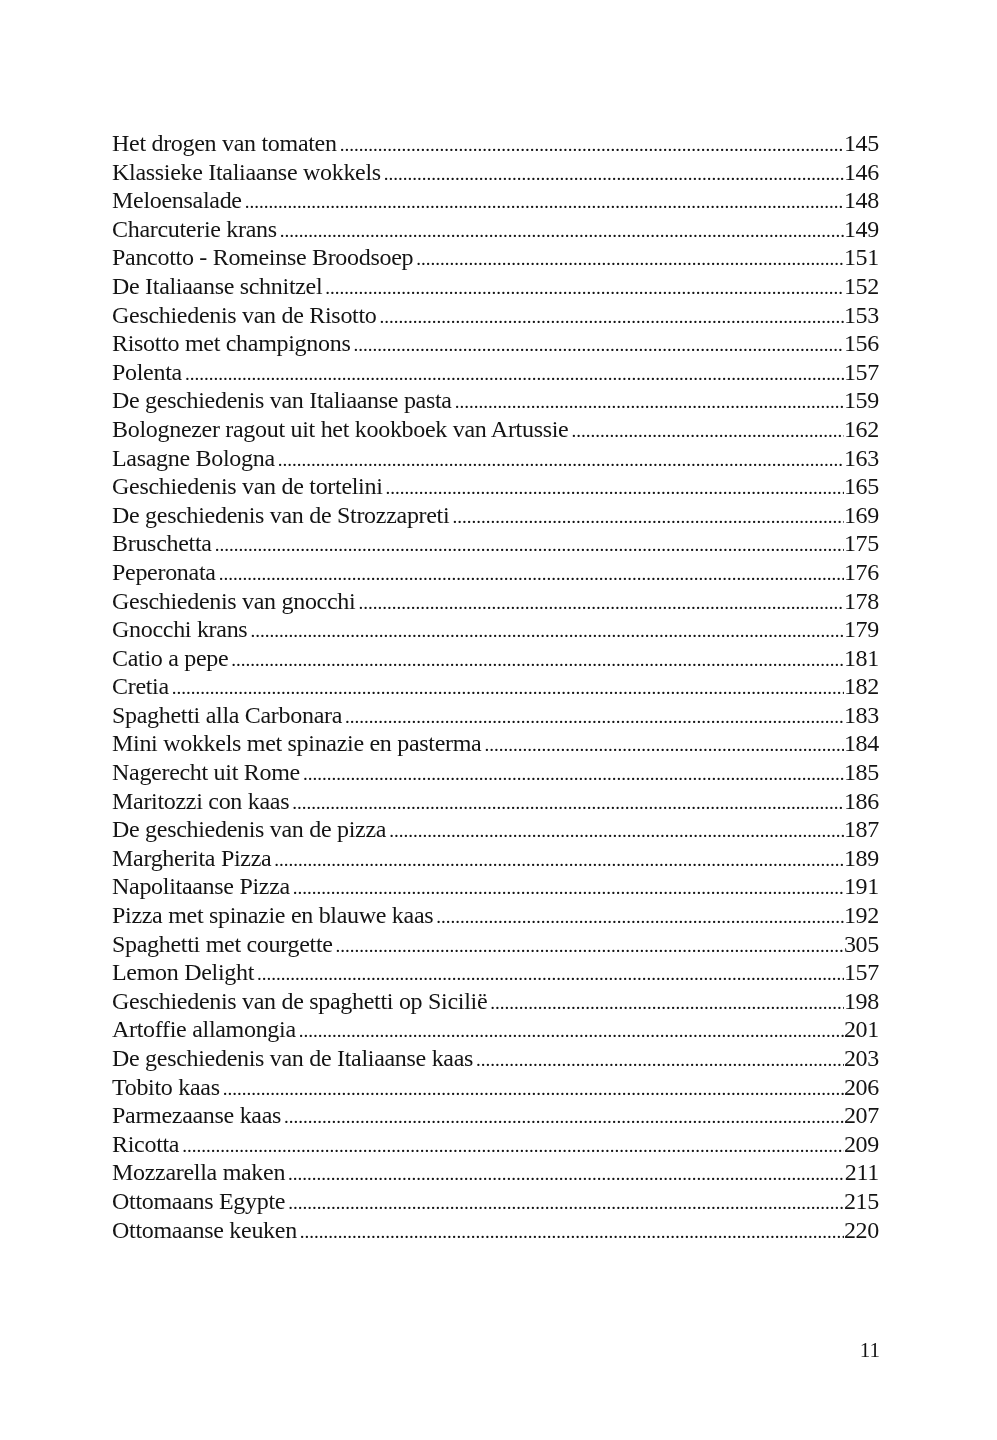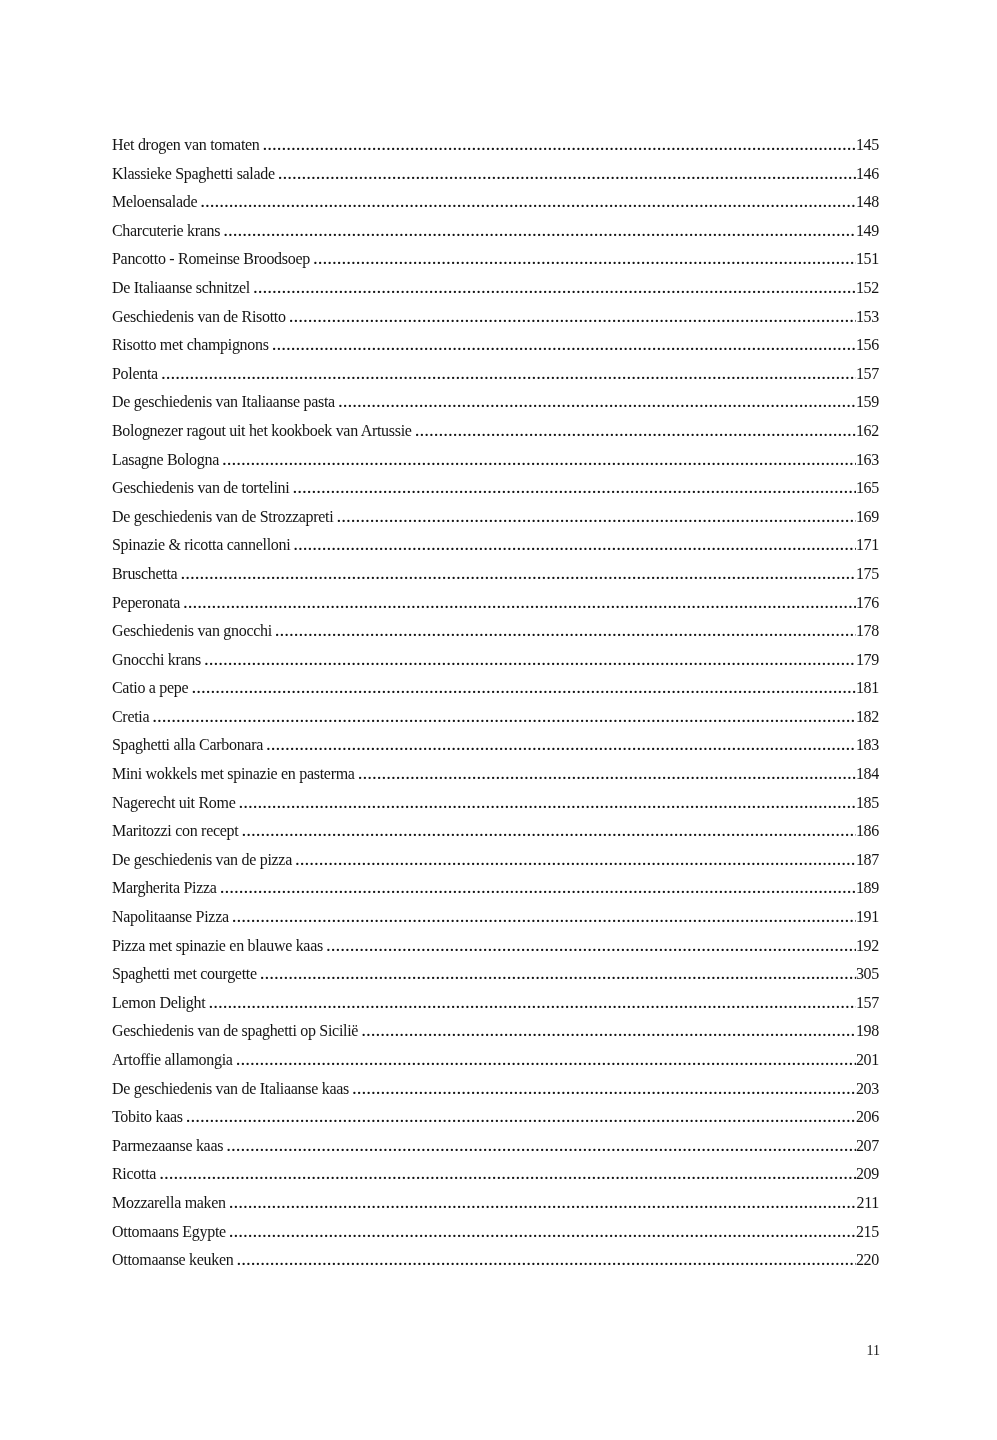--- a/index.html
+++ b/index.html
@@ -24,21 +24,21 @@
   .toc {
     position: absolute;
     top: 130px;
     left: 112px;
     right: 118px;
   }
   .toc-row {
     display: flex;
     align-items: baseline;
     line-height: 27.6px;
-    font-size: 16px;
+    font-size: 24px;
     letter-spacing: -0.3px;
     cursor: default;
   }
   .toc-title {
     white-space: nowrap;
     flex: 0 0 auto;
   }
   .toc-leader {
     flex: 1 1 auto;
     overflow: hidden;
@@ -53,37 +53,37 @@
   }
   .toc-page {
     flex: 0 0 auto;
     white-space: nowrap;
     text-align: right;
   }
   .page-number {
     position: absolute;
     top: 1337px;
     right: 117px;
-    font-size: 14px;
+    font-size: 21px;
     line-height: 27px;
     letter-spacing: 0;
   }
 </style>
 </head>
 <body>
 
 <div class="sheet">
   <div class="toc" id="toc-list">
       <div class="toc-row">
         <span class="toc-title">Het drogen van tomaten</span>
         <span class="toc-leader"></span>
         <span class="toc-page">145</span>
       </div>
       <div class="toc-row">
-        <span class="toc-title">Klassieke Spaghetti salade</span>
+        <span class="toc-title">Klassieke Italiaanse wokkels</span>
         <span class="toc-leader"></span>
         <span class="toc-page">146</span>
       </div>
       <div class="toc-row">
         <span class="toc-title">Meloensalade</span>
         <span class="toc-leader"></span>
         <span class="toc-page">148</span>
       </div>
       <div class="toc-row">
         <span class="toc-title">Charcuterie krans</span>
@@ -134,25 +134,20 @@
         <span class="toc-title">Geschiedenis van de tortelini</span>
         <span class="toc-leader"></span>
         <span class="toc-page">165</span>
       </div>
       <div class="toc-row">
         <span class="toc-title">De geschiedenis van de Strozzapreti</span>
         <span class="toc-leader"></span>
         <span class="toc-page">169</span>
       </div>
       <div class="toc-row">
-        <span class="toc-title">Spinazie &amp; ricotta cannelloni</span>
-        <span class="toc-leader"></span>
-        <span class="toc-page">171</span>
-      </div>
-      <div class="toc-row">
         <span class="toc-title">Bruschetta</span>
         <span class="toc-leader"></span>
         <span class="toc-page">175</span>
       </div>
       <div class="toc-row">
         <span class="toc-title">Peperonata</span>
         <span class="toc-leader"></span>
         <span class="toc-page">176</span>
       </div>
       <div class="toc-row">
@@ -184,21 +179,21 @@
         <span class="toc-title">Mini wokkels met spinazie en pasterma</span>
         <span class="toc-leader"></span>
         <span class="toc-page">184</span>
       </div>
       <div class="toc-row">
         <span class="toc-title">Nagerecht uit Rome</span>
         <span class="toc-leader"></span>
         <span class="toc-page">185</span>
       </div>
       <div class="toc-row">
-        <span class="toc-title">Maritozzi con recept</span>
+        <span class="toc-title">Maritozzi con kaas</span>
         <span class="toc-leader"></span>
         <span class="toc-page">186</span>
       </div>
       <div class="toc-row">
         <span class="toc-title">De geschiedenis van de pizza</span>
         <span class="toc-leader"></span>
         <span class="toc-page">187</span>
       </div>
       <div class="toc-row">
         <span class="toc-title">Margherita Pizza</span>

